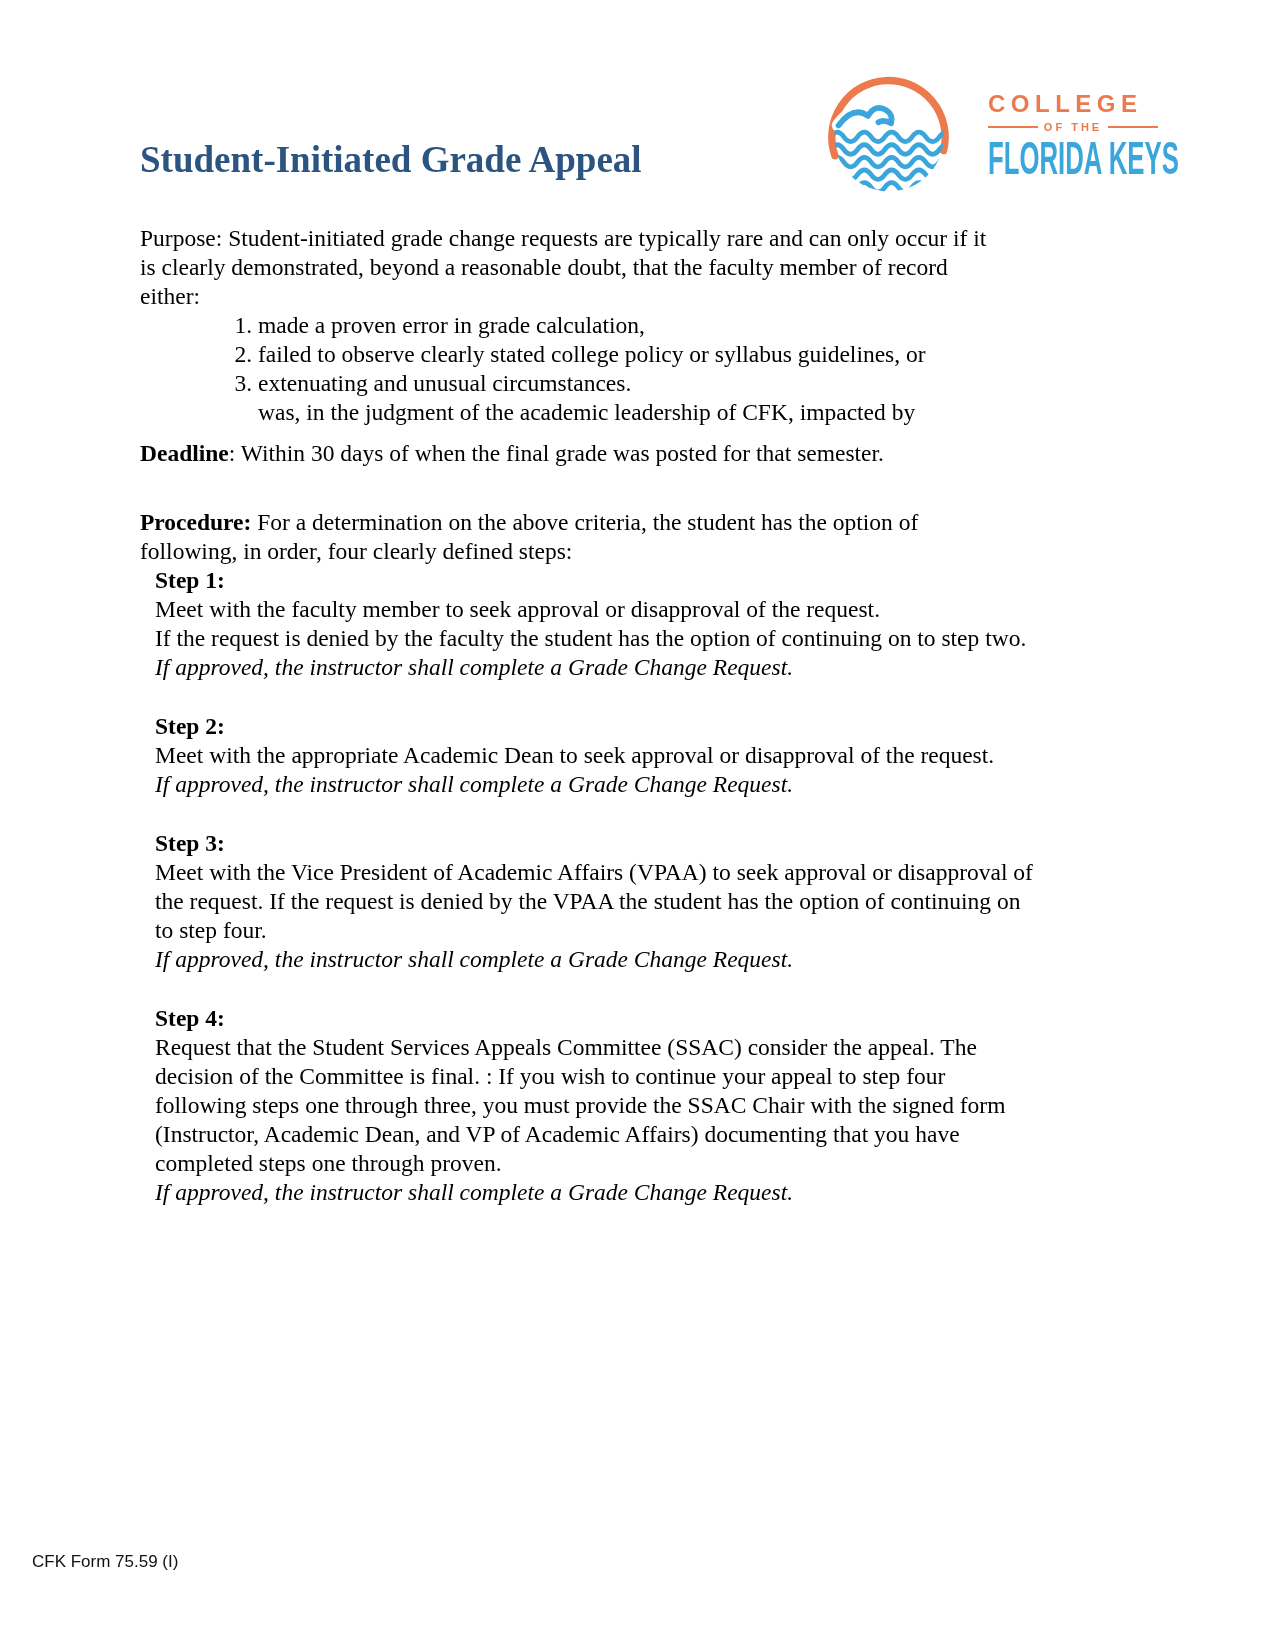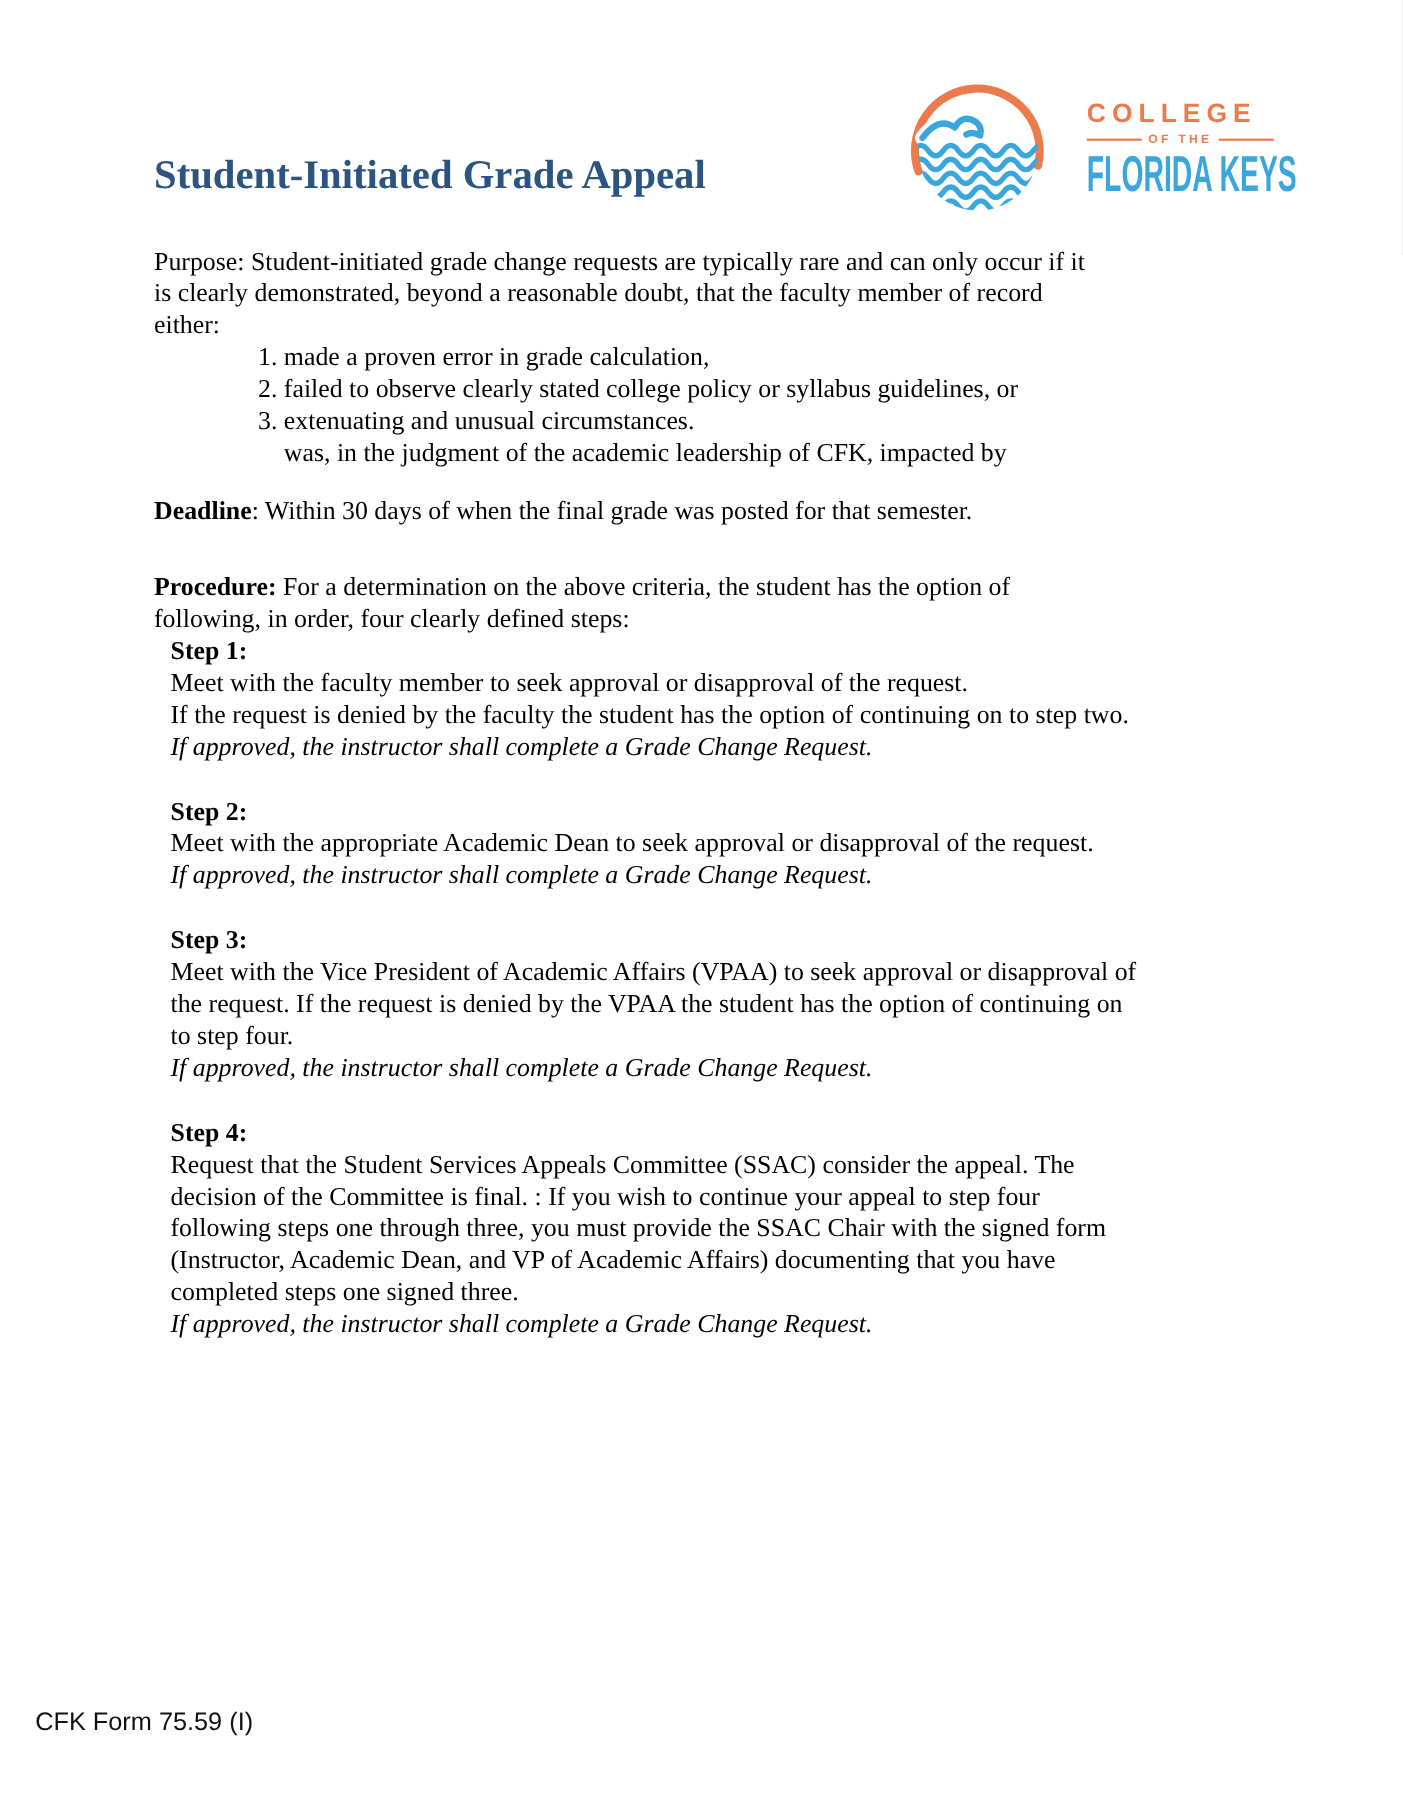--- a/index.html
+++ b/index.html
@@ -47,32 +47,32 @@
   
   .content{
     position:absolute;left:140px;top:224px;right:60px;
     font-size:23.5px;line-height:29px;
   }
   .line{white-space:nowrap;}
   ol.criteria{
     margin:0;padding:0 0 0 118px;
   }
   ol.criteria li{line-height:29px;}
-  .deadline{margin-top:24px;}
+  .deadline{margin-top:12px;}
   .procedure{margin-top:40px;}
   b{font-weight:bold;}
   .step{padding-left:15px;}
   .step + .step{margin-top:30px;}
   .step-label{font-weight:bold;}
   .step-italic{font-style:italic;}
   
   .footer{
     position:absolute;left:32px;top:1552px;
     font-family:"Liberation Sans","DejaVu Sans",sans-serif;
-    font-size:23px;color:#111;
+    font-size:17px;color:#111;
     white-space:nowrap;
   }
 </style>
 </head>
 <body>
 
 <div class="page">
 
   <h1 class="doc-title">Student-Initiated Grade Appeal</h1>
 
@@ -158,21 +158,21 @@
           <div class="line">the request. If the request is denied by the VPAA the student has the option of continuing on</div>
           <div class="line">to step four.</div>
           <div class="step-italic line">If approved, the instructor shall complete a Grade Change Request.</div>
         </div>
         <div class="step">
           <div class="step-label line">Step 4:</div>
           <div class="line">Request that the Student Services Appeals Committee (SSAC) consider the appeal. The</div>
           <div class="line">decision of the Committee is final. : If you wish to continue your appeal to step four</div>
           <div class="line">following steps one through three, you must provide the SSAC Chair with the signed form</div>
           <div class="line">(Instructor, Academic Dean, and VP of Academic Affairs) documenting that you have</div>
-          <div class="line">completed steps one signed three.</div>
+          <div class="line">completed steps one through proven.</div>
           <div class="step-italic line">If approved, the instructor shall complete a Grade Change Request.</div>
         </div>
       </div>
 
   </div>
 
   <div class="footer">CFK Form 75.59 (I)</div>
 
 </div>
 

